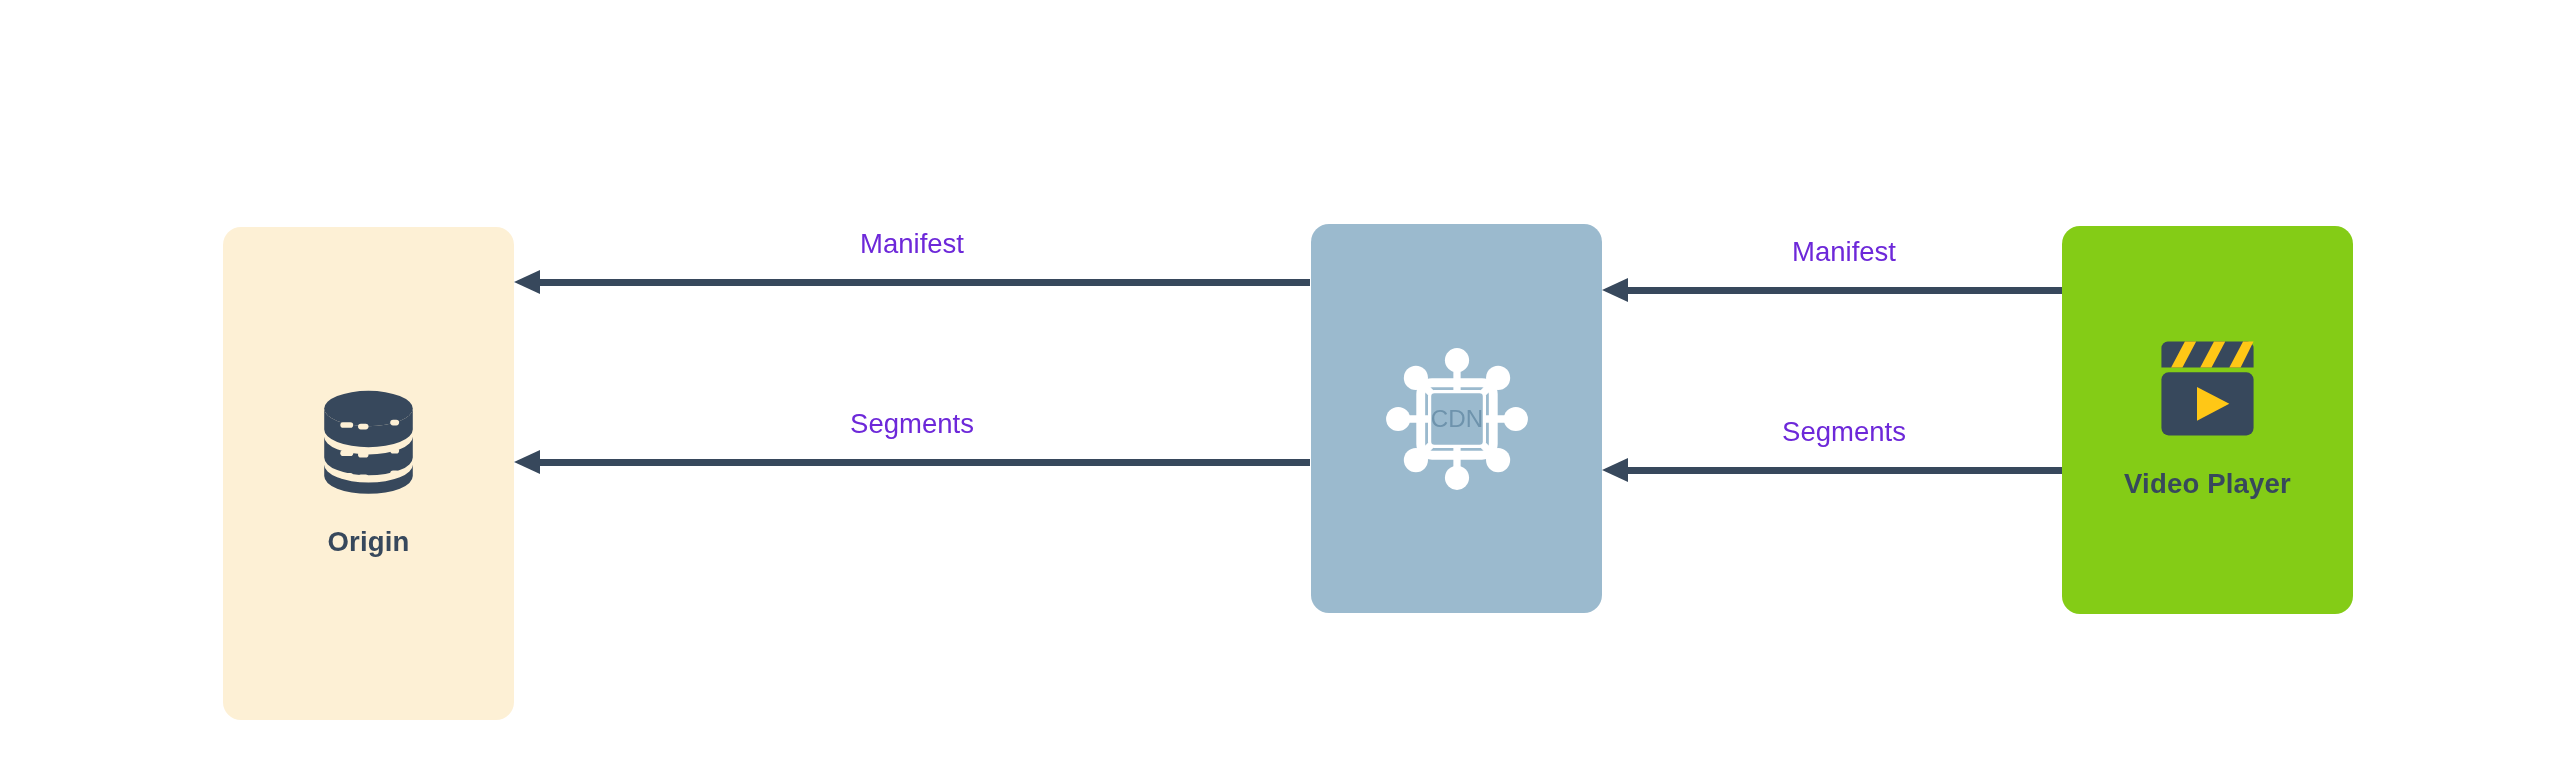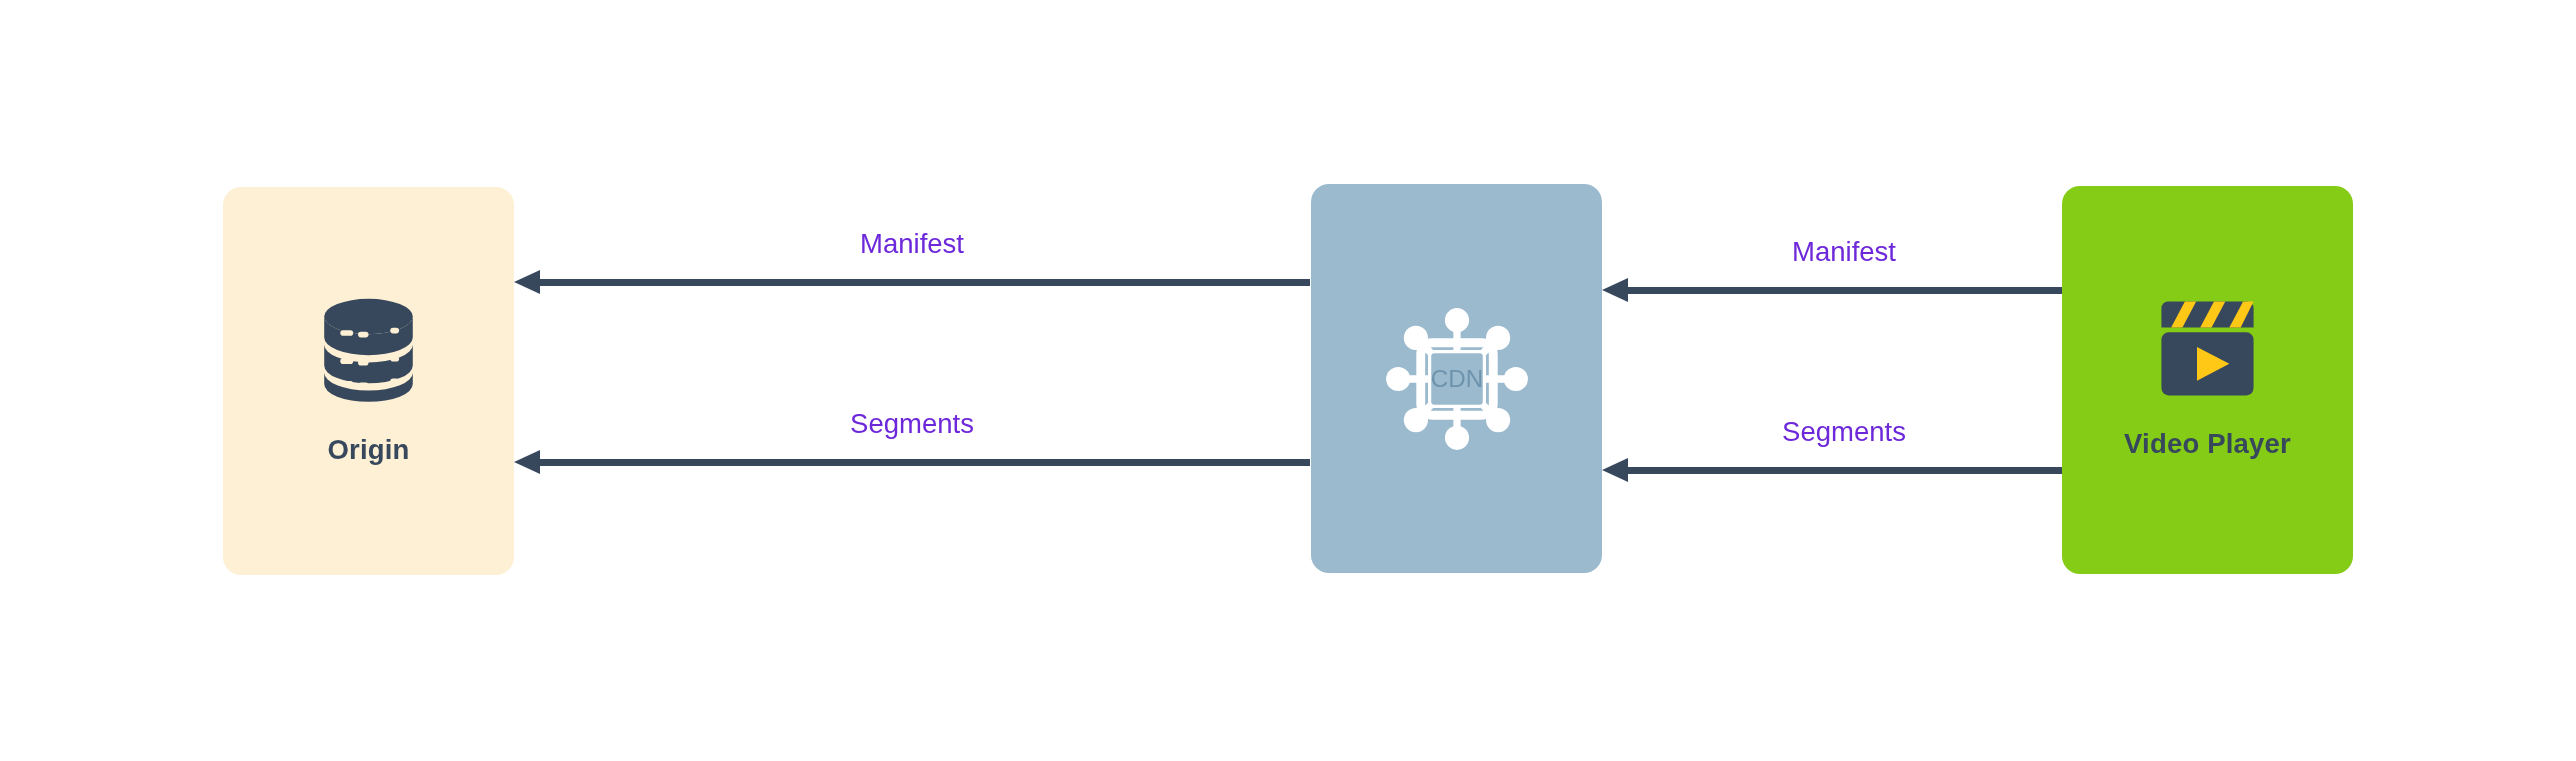--- a/index.html
+++ b/index.html
@@ -21,39 +21,40 @@
 
   
   .node {
     position: absolute;
     border-radius: 18px;
     display: flex;
     flex-direction: column;
     align-items: center;
     justify-content: center;
     box-sizing: border-box;
+    margin-top: 40px;
   }
   .node-icon {
     display: block;
     line-height: 0;
   }
   .node-label {
     font-size: 27.5px;
     font-weight: 600;
     color: #37485C;
     letter-spacing: 0.2px;
     text-align: center;
     white-space: nowrap;
   }
 
   #node-origin {
     left: 223px;
     top: 187px;
     width: 291px;
-    height: 388px;
+    height: 493px;
     background: #FDF0D5;
   }
   #node-origin .node-icon { margin-bottom: 32px; }
 
   #node-cdn {
     left: 1311px;
     top: 184px;
     width: 291px;
     height: 389px;
     background: #9BBACE;

